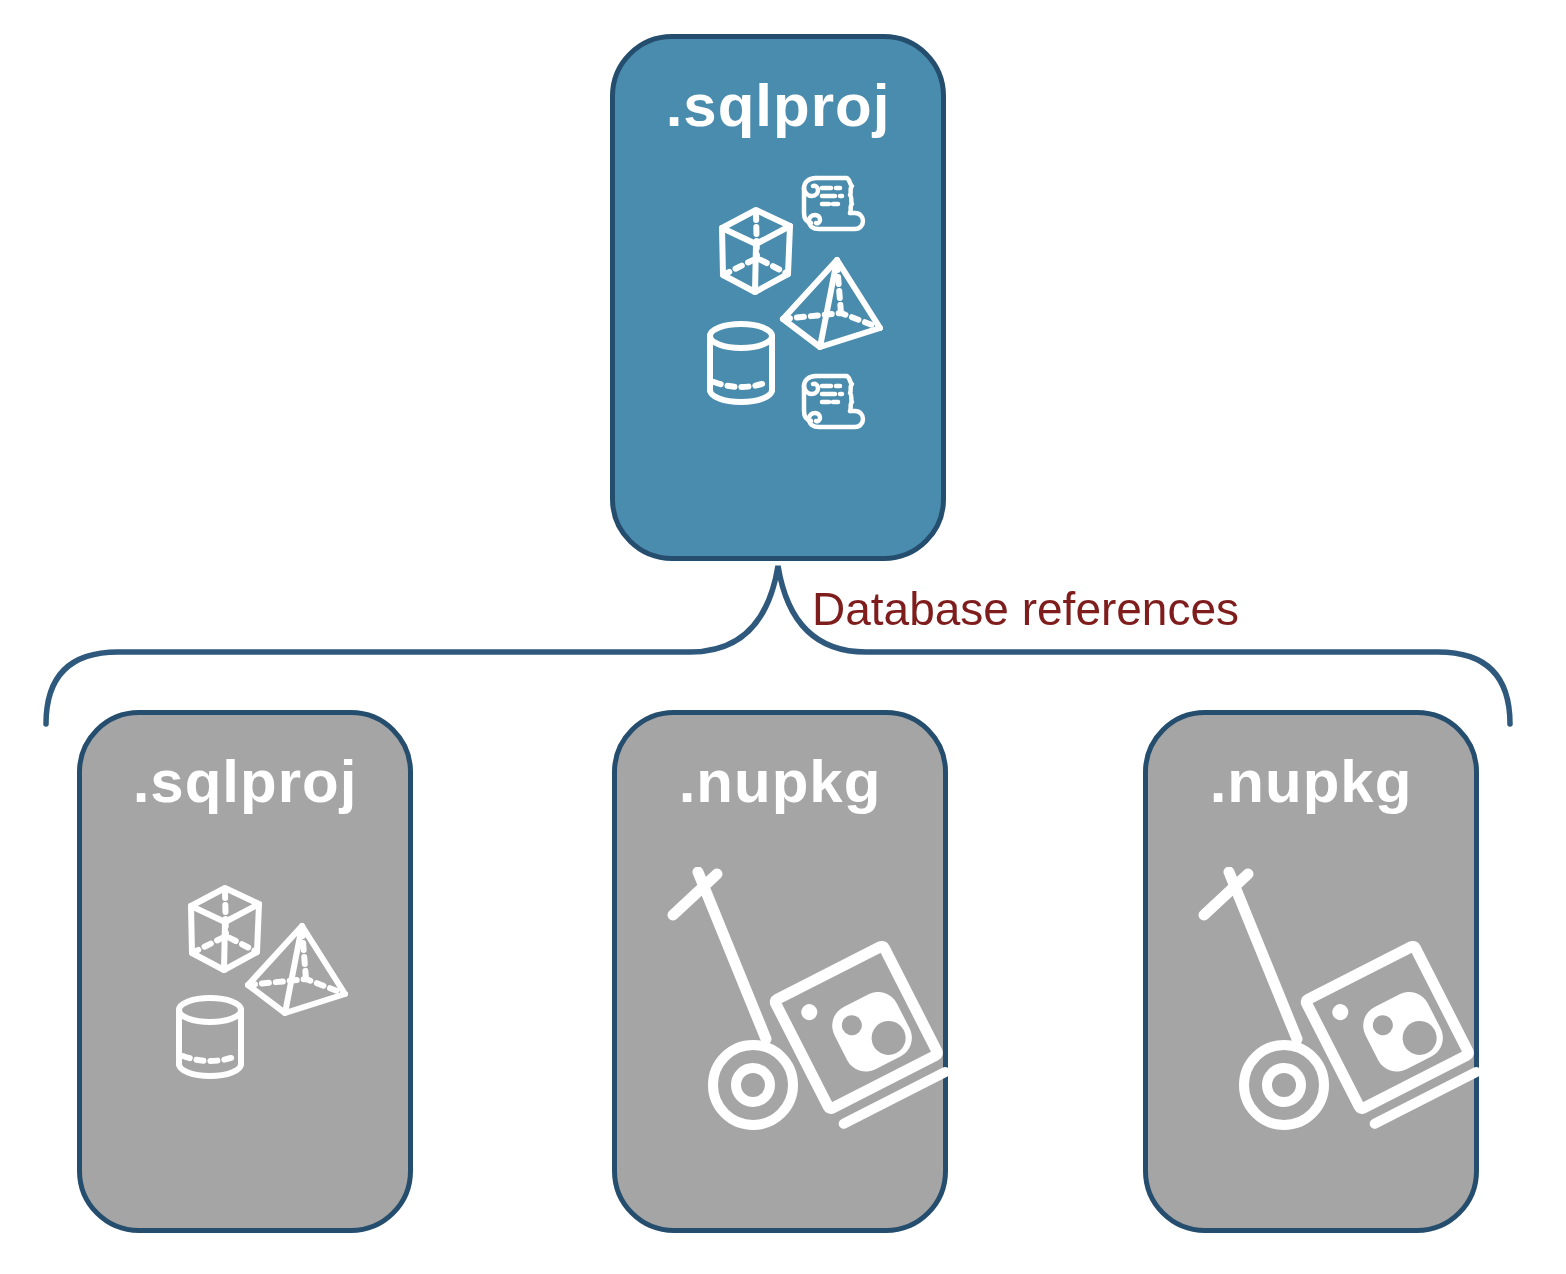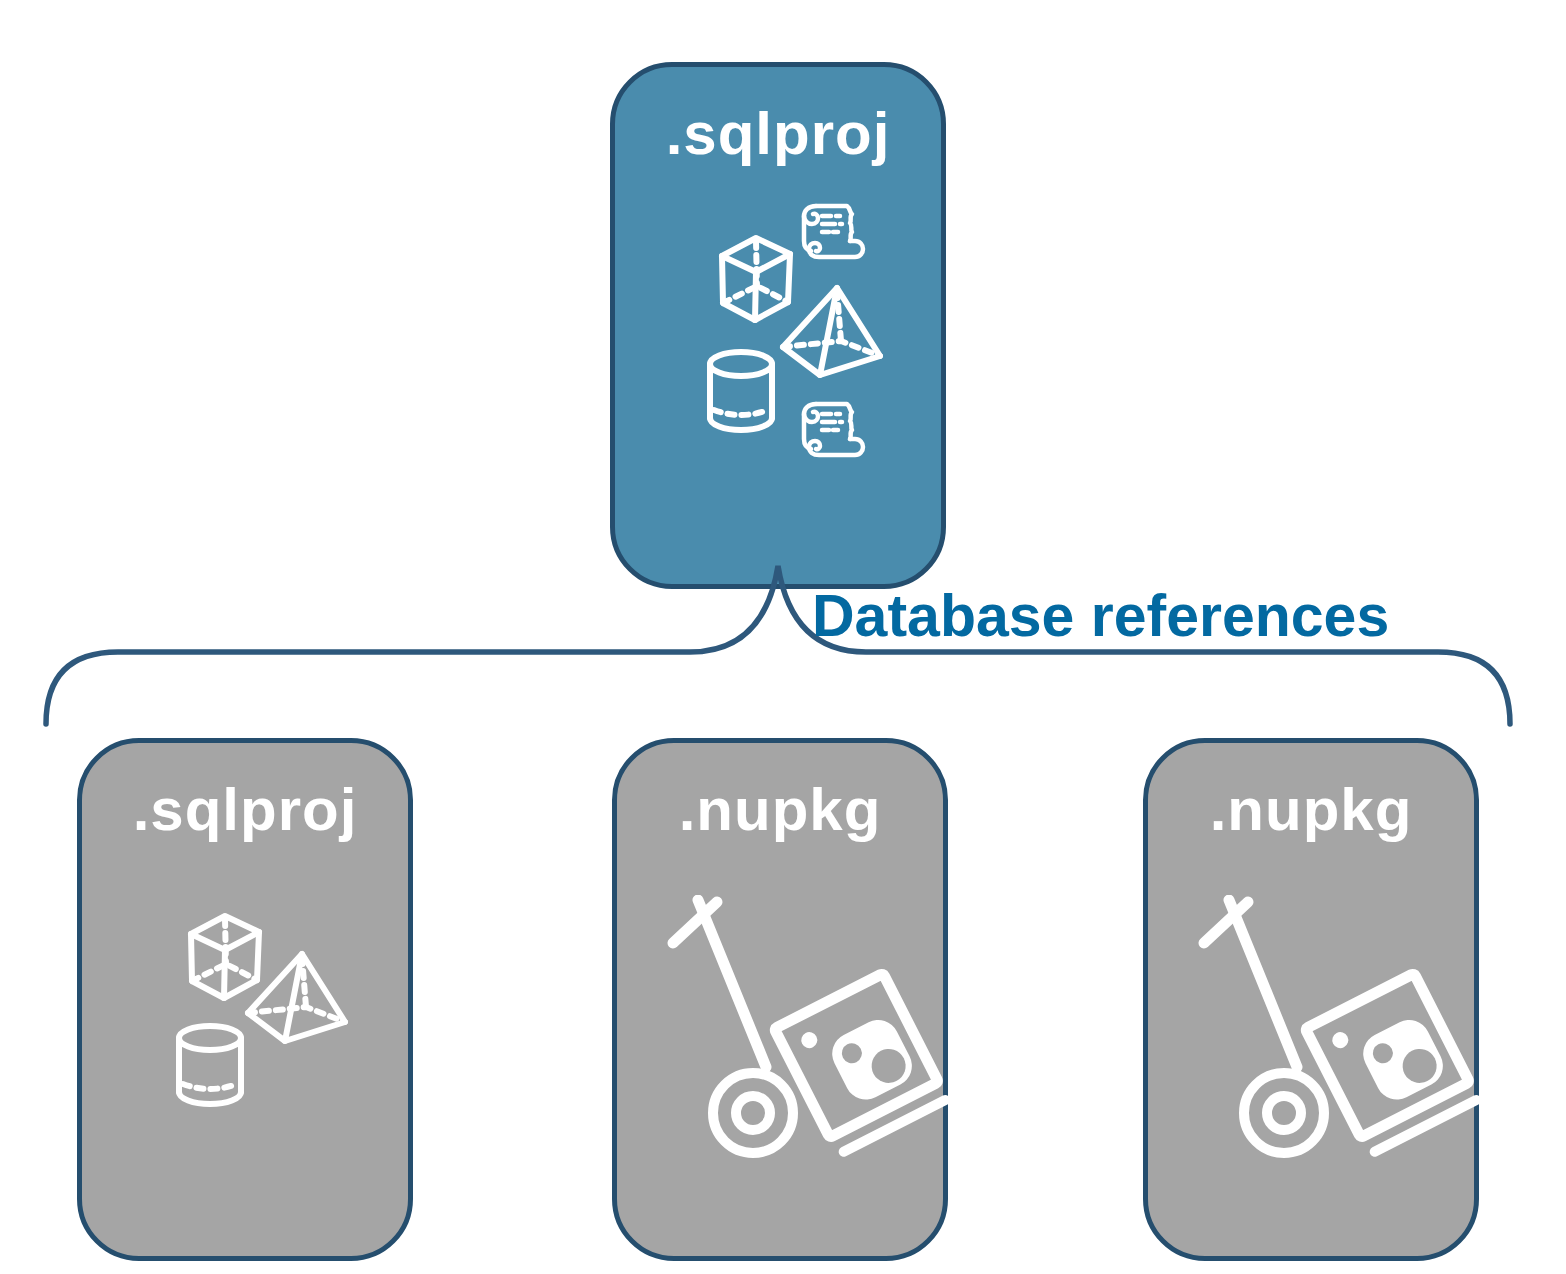--- a/index.html
+++ b/index.html
@@ -2,33 +2,33 @@
 <html><head>
 <meta charset="utf-8">
 <style>
   html,body { margin:0; padding:0; background:#ffffff; }
   .canvas {
     position:relative; width:1566px; height:1274px;
     font-family:"Liberation Sans", sans-serif; overflow:hidden; background:#ffffff;
   }
   .card {
     position:absolute; width:336px; box-sizing:border-box;
-    border:5px solid #254E6E; border-radius:62px;margin-top:28px;
+    border:5px solid #254E6E; border-radius:62px;
   }
   .card-blue { background:#4A8CAD; }
   .card-gray { background:#A5A5A5; }
   .card-title {
     text-align:center; margin-top:34px; font-size:60px; font-weight:bold;
     color:#ffffff; letter-spacing:1px; line-height:1.1;
   }
   .icon { position:absolute; }
   .brace-svg { position:absolute; left:0; top:0; pointer-events:none; }
   .ref-label {
     position:absolute; left:812px; top:582px;
-    font-size:59px; font-weight:bold; color:#0369a1; white-space:nowrap;
+    font-size:46px; font-weight:normal; color:#7f1d1d; white-space:nowrap;
   }
   .stroke-w { stroke:#ffffff; fill:none; stroke-linecap:round; stroke-linejoin:round; }
 </style>
 </head>
 <body>
 
 <div class="canvas">
 
   <svg width="0" height="0" style="position:absolute" aria-hidden="true">
     <defs>

